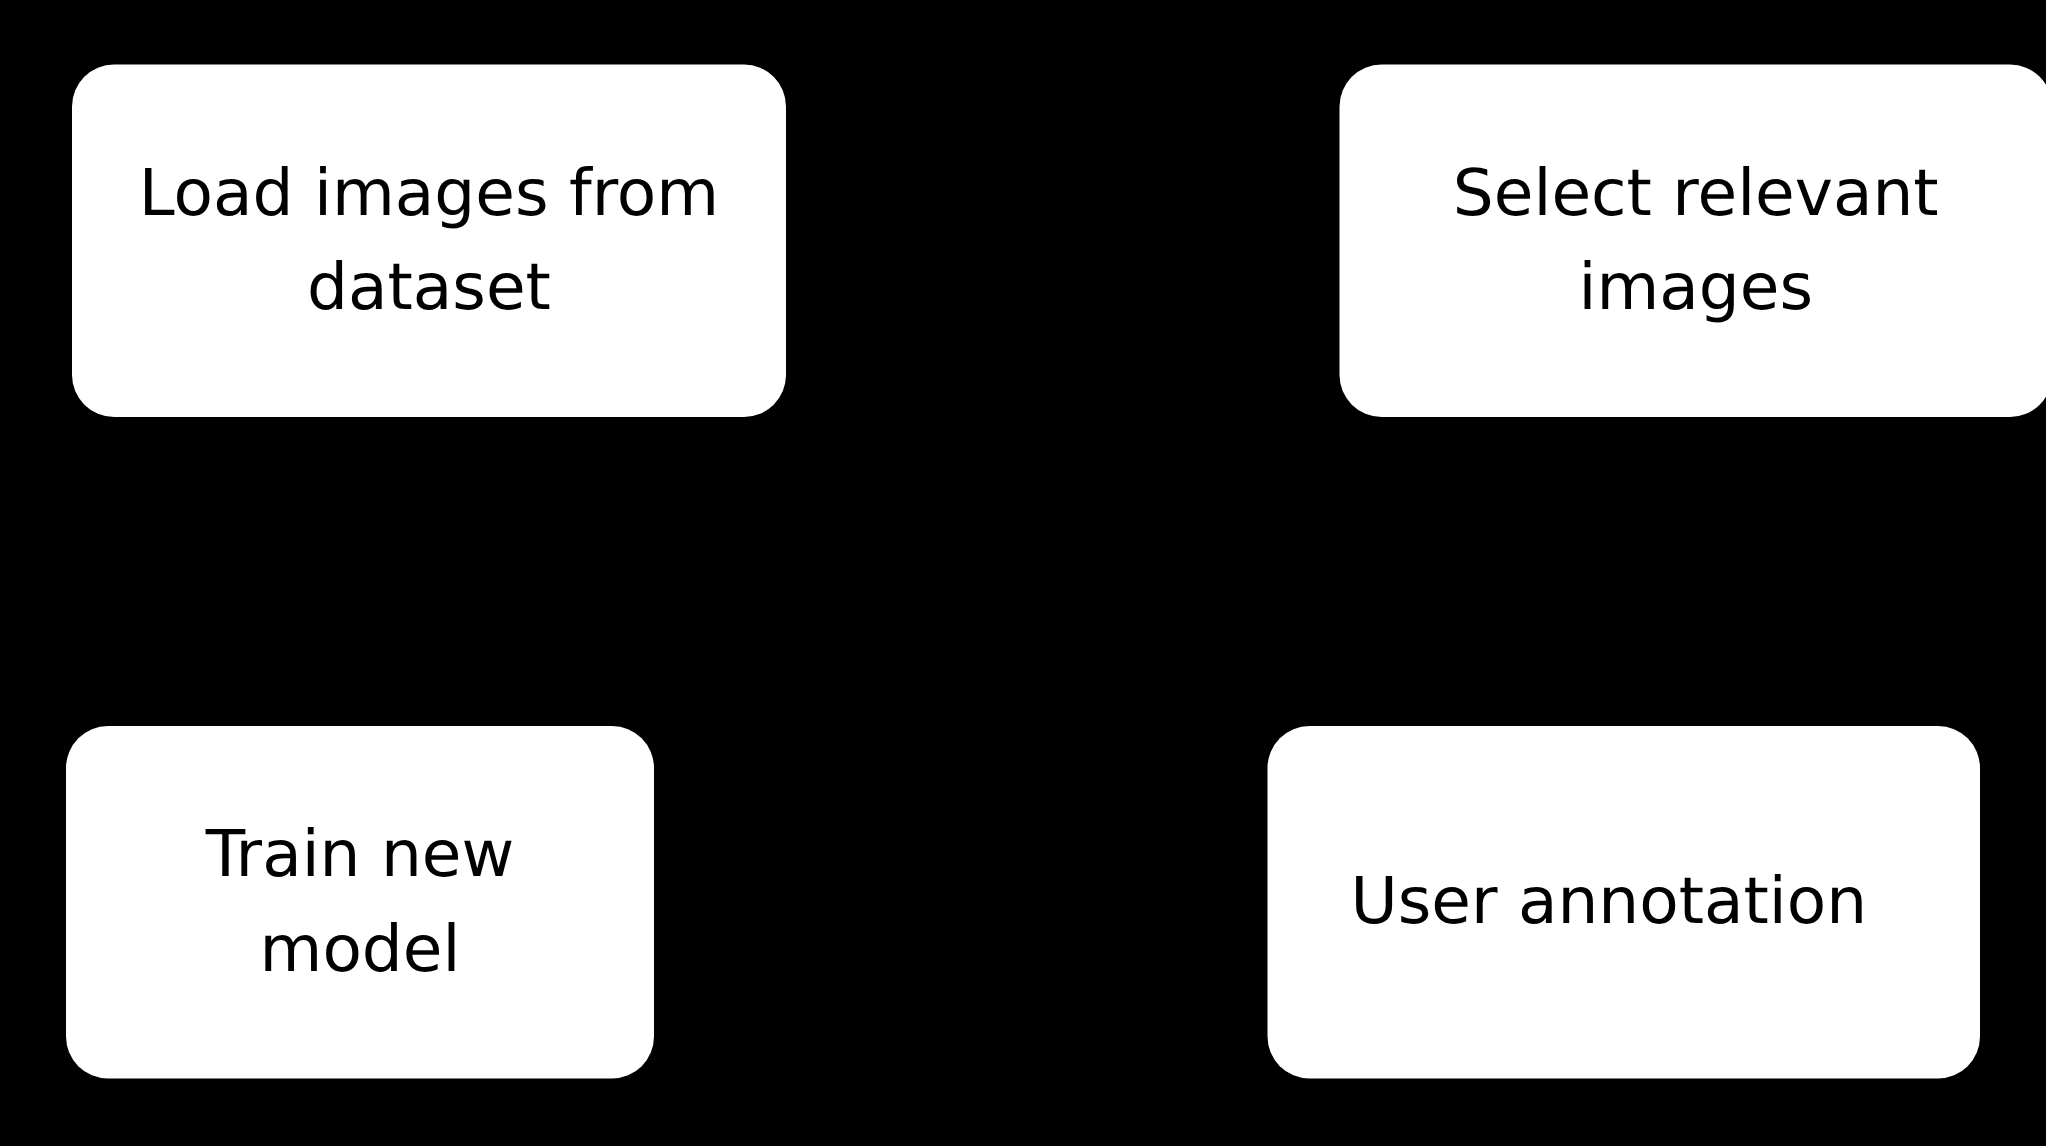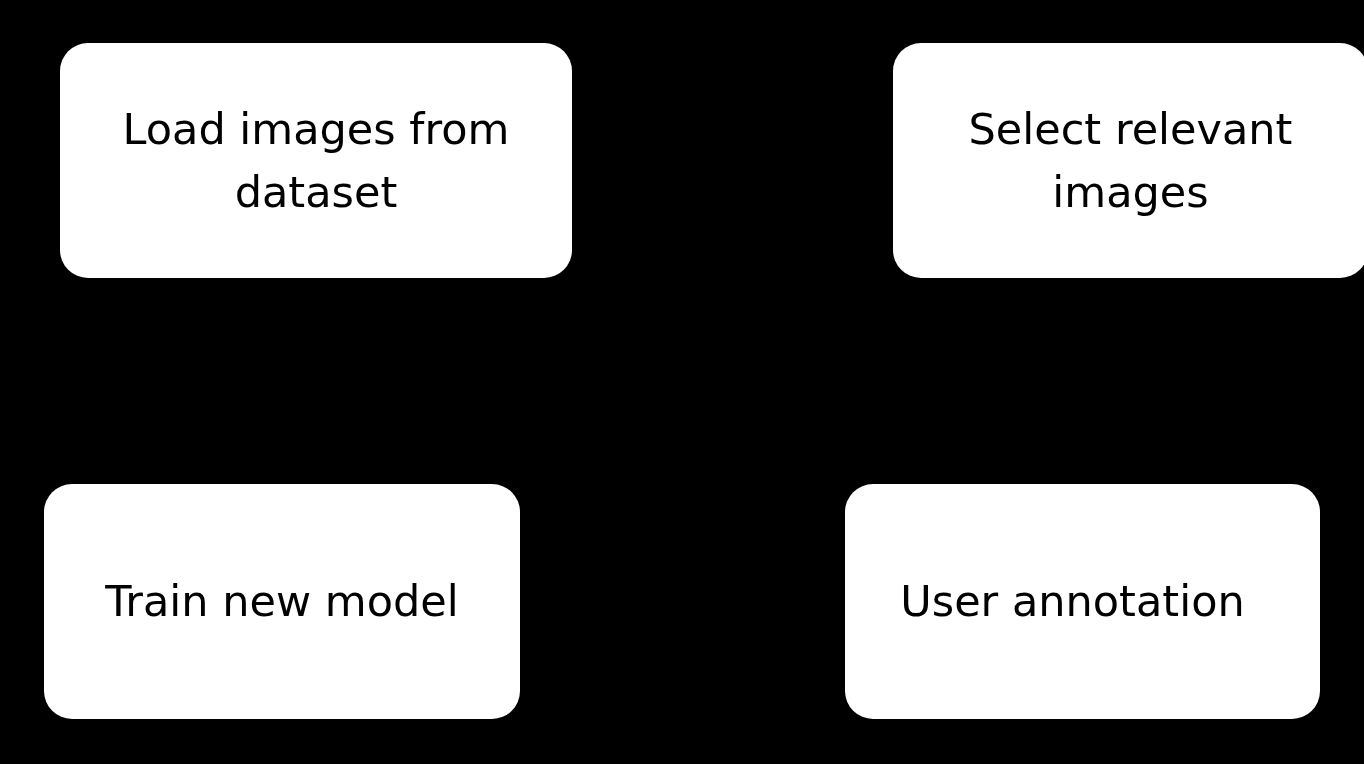--- a/index.html
+++ b/index.html
@@ -26,36 +26,36 @@
     display: flex;
     align-items: center;
     justify-content: center;
     text-align: center;
     font-size: 43px;
     line-height: 1.45;
     padding: 0 40px;
     box-sizing: border-box;
   }
   .node-top-left {
-    left: 60px;
+    left: 48px;
     top: 43px;
-    width: 512px;
+    width: 476px;
     height: 235px;
   }
   .node-top-right {
     left: 845px;
     top: 43px;
     width: 475px;
     height: 235px;
     margin-left: 48px;
   }
   .node-bottom-left {
     left: 44px;
     top: 484px;
-    width: 476px;
+    width: 392px;
     height: 235px;
   }
   .node-bottom-right {
     left: 845px;
     top: 484px;
     width: 475px;
     height: 235px;
     padding-left: 20px;
   }
 </style>

